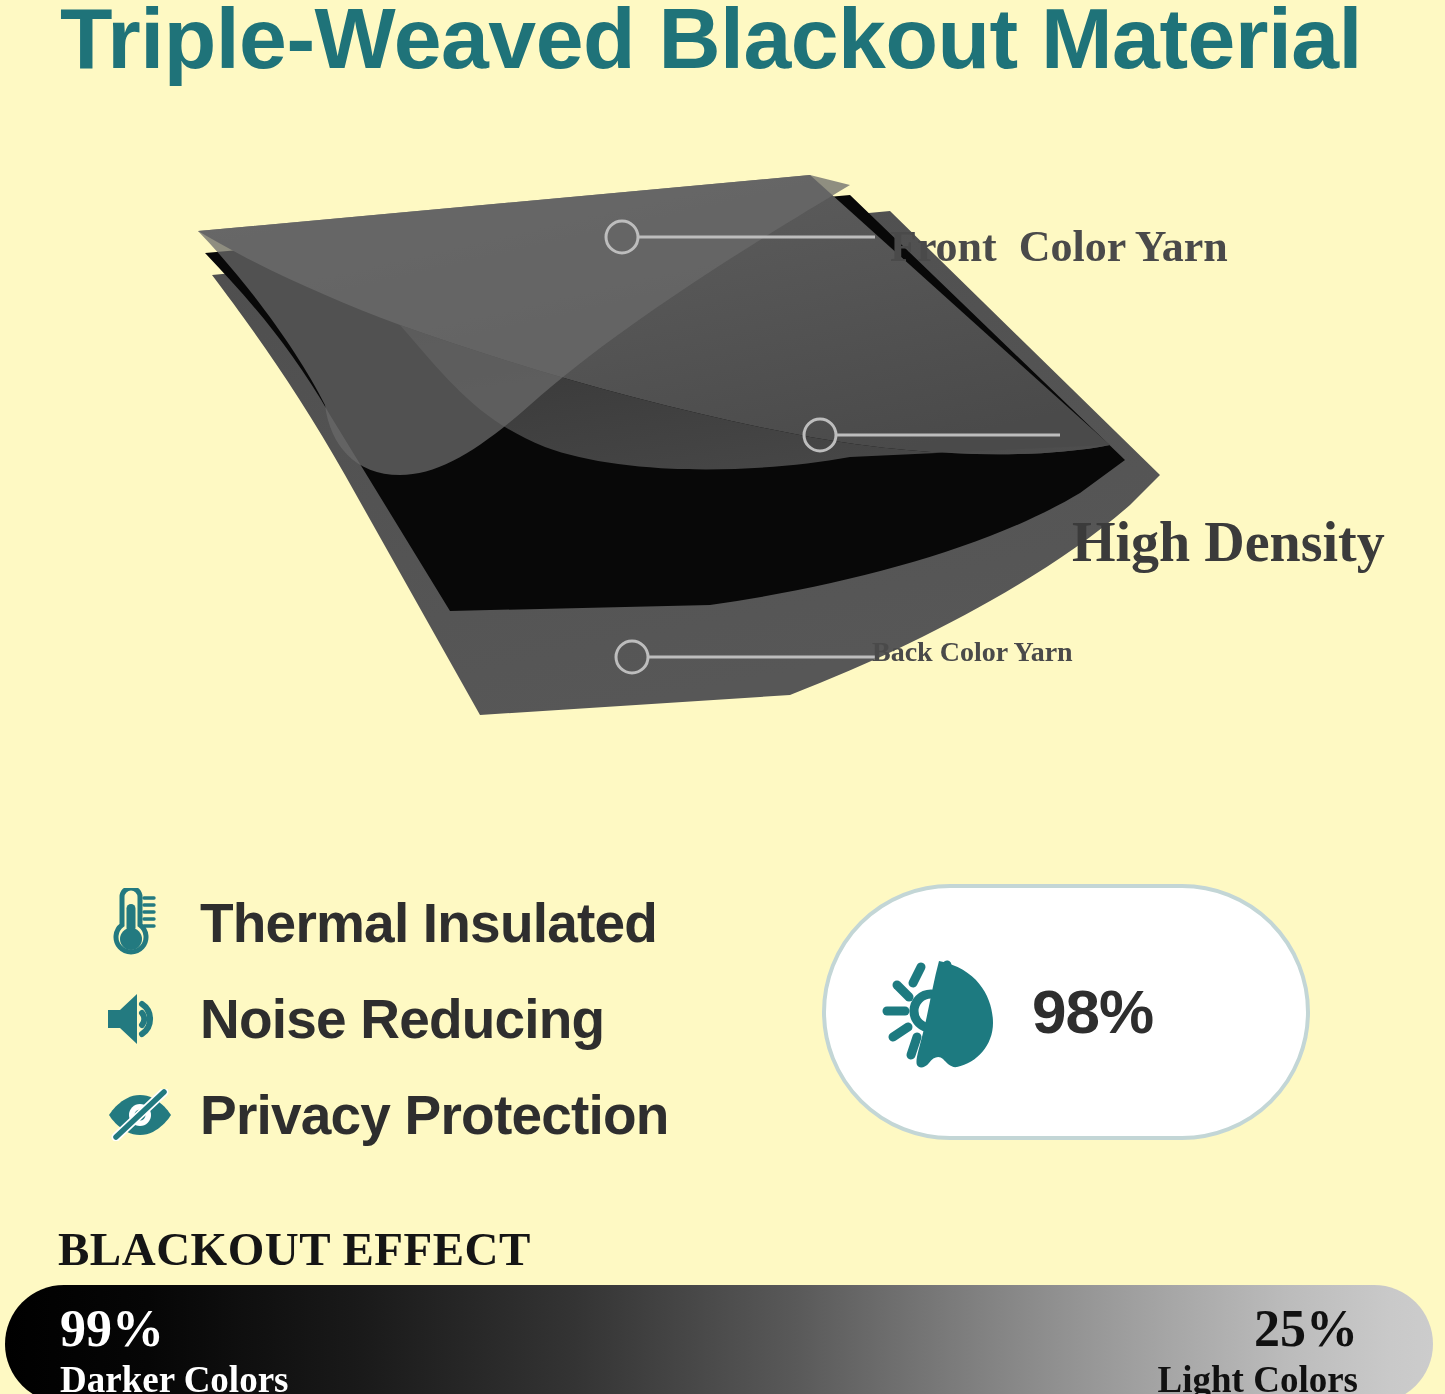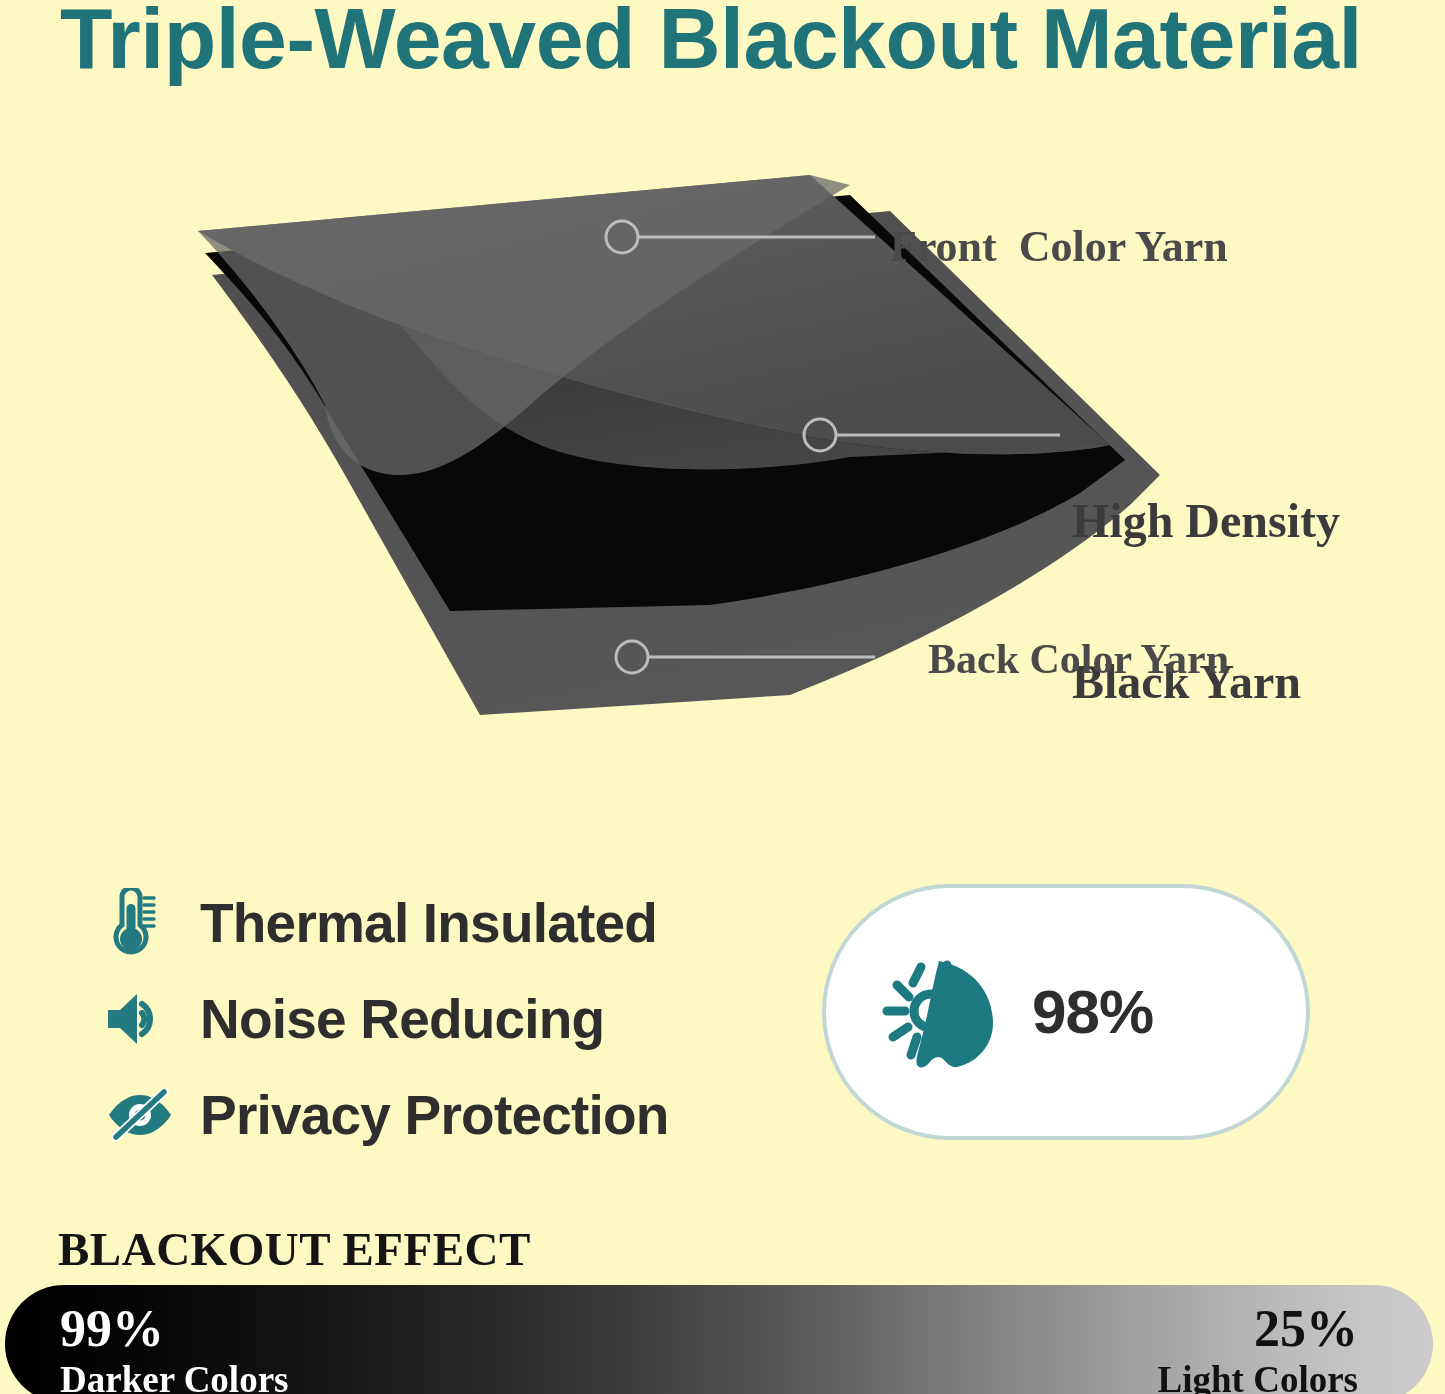--- a/index.html
+++ b/index.html
@@ -63,28 +63,28 @@
     line-height: 1.12;
   }
   #label-front {
     left: 890px;
     top: 222px;
     font-size: 44px;
   }
   #label-high-density {
     left: 1072px;
     top: 386px;
-    font-size: 48px;
+    font-size: 56px;
     color: #3b3b3b;
   }
   #label-high-density .ln { display: block; }
   #label-back {
-    left: 928px;
+    left: 872px;
     top: 636px;
-    font-size: 42px;
+    font-size: 28px;
   }
 
   
   #features {
     position: absolute;
     left: 104px;
     top: 875px;
     width: 660px;
   }
   .feature-row {
@@ -283,21 +283,20 @@
         <circle cx="482" cy="482" r="16" fill="#ffffff" fill-opacity="0"></circle>
         <line x1="498" y1="482" x2="725" y2="482"></line>
       </g>
     </svg>
   </div>
 
   <div class="callout-label" id="label-front">Front  Color Yarn</div>
 
   <div class="callout-label" id="label-high-density">
     <span class="ln">High Density</span>
-    <span class="ln">Black Yarn</span>
   </div>
 
   <div class="callout-label" id="label-back">Back Color Yarn</div>
 
   <div id="features">
 
     <div class="feature-row">
       <span class="feature-icon">
         <svg width="52" height="70" viewBox="0 0 52 70" fill="none" aria-hidden="true">
           <path d="M18 9a9 9 0 0 1 18 0v28a15 15 0 1 1-18 0V9z" stroke="currentColor" stroke-width="5" fill="none"></path>

